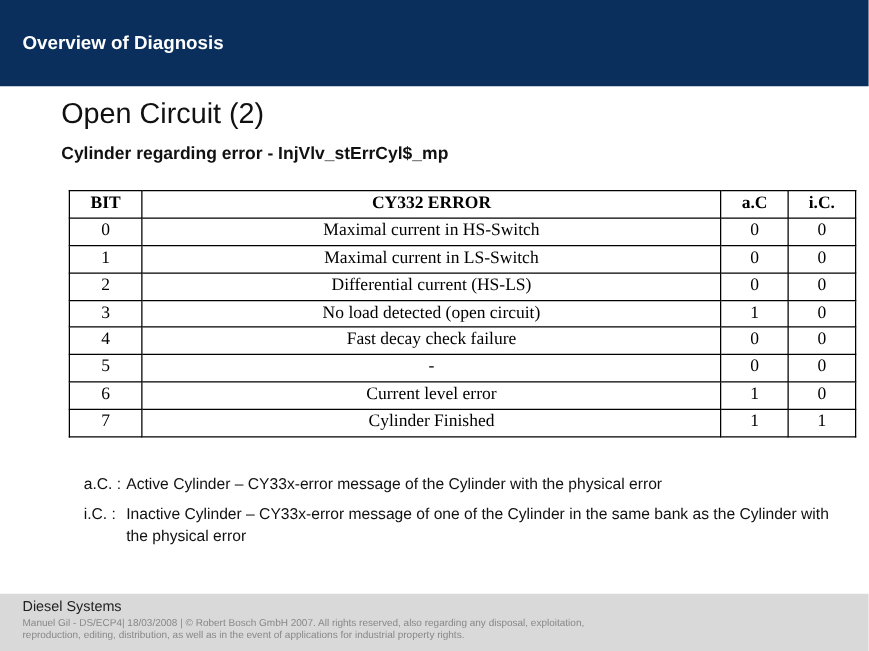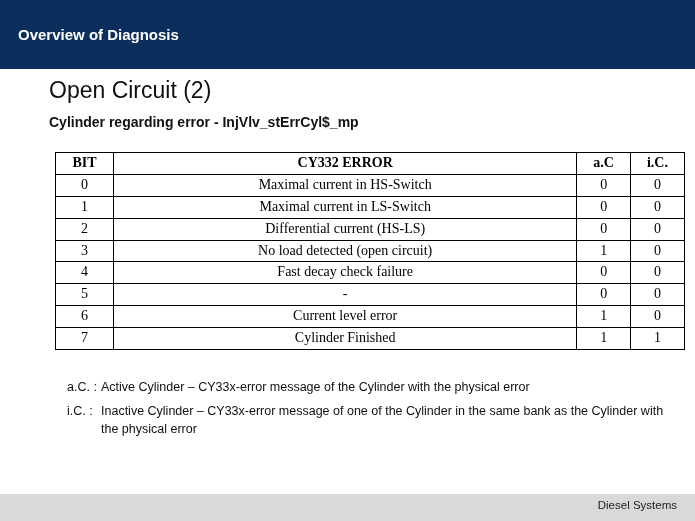--- a/index.html
+++ b/index.html
@@ -11,21 +11,21 @@
   .tbl { border-collapse: collapse; width: 630px; margin-left: 6px; font-family: "Times New Roman", serif; }
   .tbl th, .tbl td { border: 1px solid #000; text-align: center; padding: 1px 16px; font-size: 14px; line-height: 1.35; }
   .tbl th { font-weight: bold; }
   .tbl .col-bit { width: 58px; text-align: center; }
   .tbl .col-err { width: 470px; }
   .tbl .col-small { width: 46px; }
   .legend { margin: 28px 0 0 18px; font-size: 12.5px; color: #111; line-height: 1.45; }
   .legend-row { display: flex; margin-bottom: 6px; }
   .legend-key { width: 34px; flex-shrink: 0; }
   .legend-text { flex: 1; }
-  .footer { position: absolute; bottom: 0; left: 0; right: 0; background: #d9d9d9; padding: 5px 18px 8px 18px; text-align: right; }
+  .footer { position: absolute; bottom: 0; left: 0; right: 0; background: #d9d9d9; padding: 5px 18px 8px 18px; }
   .footer-top { font-size: 11.5px; color: #222; margin-bottom: 2px; }
   .footer-legal { font-size: 8px; color: #888; line-height: 1.2; max-width: 470px; }
   .logo { position: absolute; right: 18px; bottom: 10px; display: flex; align-items: center; gap: 5px; }
   .logo-ring { width: 26px; height: 26px; border: 2.5px solid #e2000f; border-radius: 50%; position: relative; }
   .logo-ring::before { content: ""; position: absolute; left: 5px; right: 5px; top: 1px; bottom: 1px; border: 2.5px solid #e2000f; border-radius: 3px; }
   .logo-text { font-size: 21px; font-weight: bold; color: #e2000f; letter-spacing: 0.5px; }
 </style>
 </head>
 <body>
 
@@ -105,13 +105,14 @@
     </div>
     <div class="legend-row">
       <div class="legend-key">i.C. :</div>
       <div class="legend-text">Inactive Cylinder – CY33x-error message of one of the Cylinder in the same bank as the Cylinder with the physical error</div>
     </div>
   </div>
 </div>
 
 <div class="footer">
   <div class="footer-top">Diesel Systems</div>
+  <div class="footer-legal">Manuel Gil - DS/ECP4| 18/03/2008 | © Robert Bosch GmbH 2007. All rights reserved, also regarding any disposal, exploitation, reproduction, editing, distribution, as well as in the event of applications for industrial property rights.</div>
 </div>
 
 </body></html>

